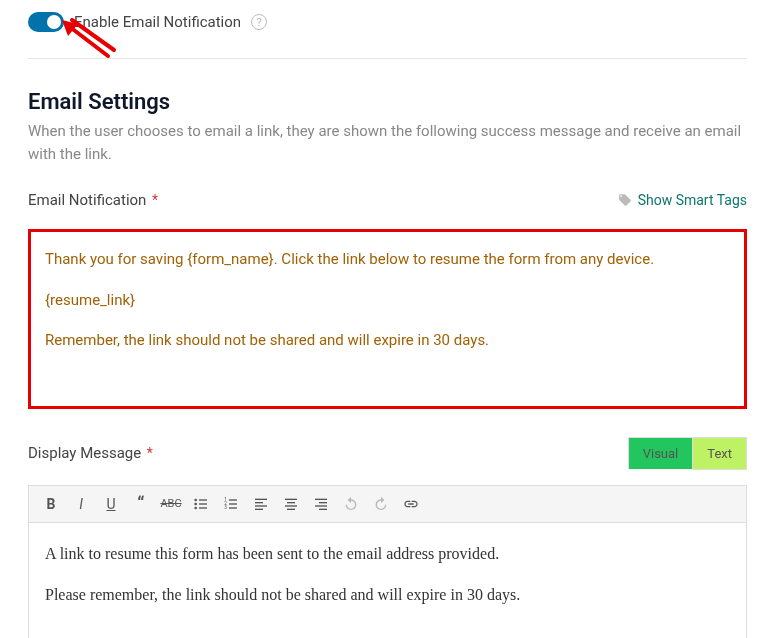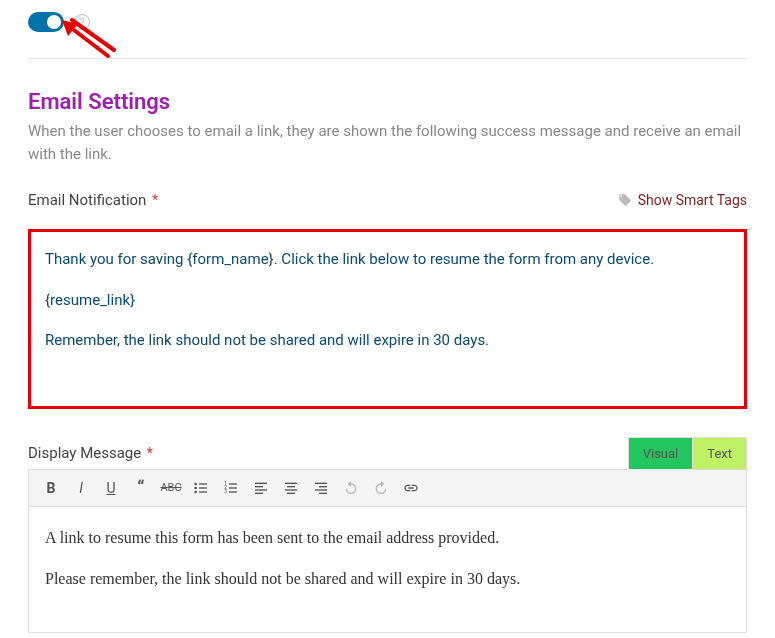--- a/index.html
+++ b/index.html
@@ -57,21 +57,21 @@
     .arrow-annotation {
       position: absolute;
       top: 16px;
       left: 58px;
       pointer-events: none;
     }
     .section-title {
       margin-top: 30px;
       font-size: 22px;
       font-weight: 600;
-      color: #a21caf;
+      color: #0f172a;
     }
     .section-desc {
       margin-top: 6px;
       font-size: 15px;
       color: #888;
       line-height: 1.5;
     }
     .field-row {
       display: flex;
       align-items: center;
@@ -84,48 +84,48 @@
       color: #444;
     }
     .required {
       color: #d63638;
       margin-left: 2px;
     }
     .smart-tags {
       display: flex;
       align-items: center;
       gap: 6px;
-      color: #7f1d1d;
+      color: #0f766e;
       font-size: 14px;
       cursor: pointer;
     }
     .tag-icon {
       width: 14px;
       height: 14px;
     }
     .email-notif-box {
       border: 3px solid #e60000;
       padding: 16px 14px 46px 14px;
       font-size: 15px;
       line-height: 1.5;
-      color: #0c4a6e;
+      color: #a16207;
       background: #fff;
     }
     .email-notif-box p {
       margin-bottom: 18px;
     }
     .email-notif-box p:last-child {
       margin-bottom: 8px;
     }
     .display-msg-row {
       display: flex;
       align-items: center;
       justify-content: space-between;
       margin-top: 28px;
-      margin-bottom: 0;
+      margin-bottom: 16px;
     }
     .tabs {
       display: flex;
     }
     .tab {
       padding: 8px 14px;
       border: 1px solid #ddd;
       background: #bef264;
       font-size: 13px;
       color: #555;
@@ -171,20 +171,21 @@
     }
     .editor-content p {
       margin-bottom: 16px;
     }
   </style>
 </head>
 <body>
 
 <div class="toggle-row">
   <div class="toggle"></div>
+  <span class="toggle-label">Enable Email Notification</span>
   <span class="help-circle">?</span>
 </div>
 
 <svg class="arrow-annotation" width="60" height="46">
   <path d="M 50 40 L 8 8" stroke="#e60000" stroke-width="4" fill="none" stroke-linecap="round"></path>
   <path d="M 4 4 L 20 8 L 10 20 Z" fill="#e60000"></path>
   <path d="M 56 34 L 14 4" stroke="#e60000" stroke-width="4" fill="none" stroke-linecap="round"></path>
 </svg>
 
 <h2 class="section-title">Email Settings</h2>

